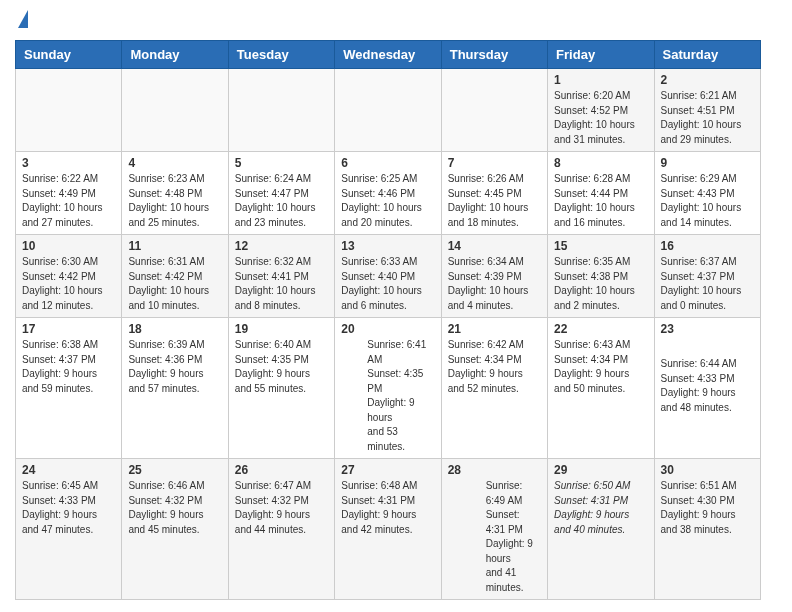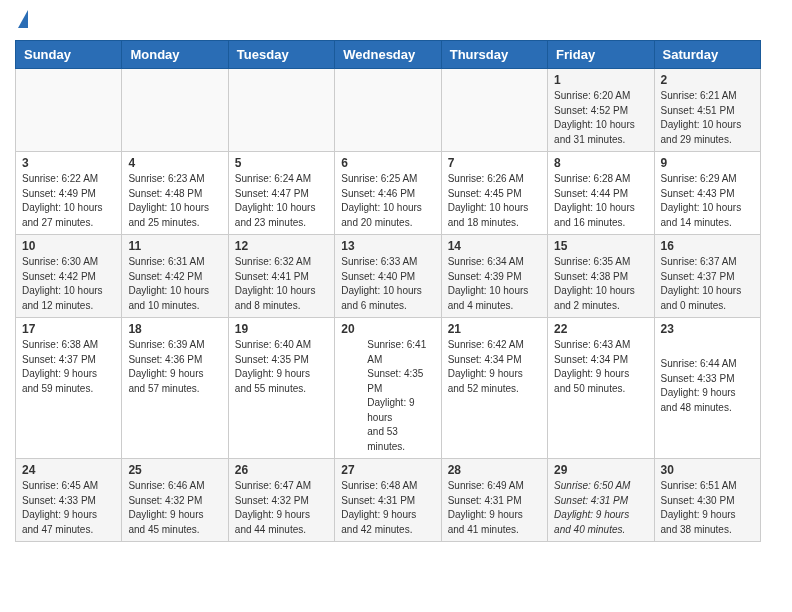--- a/index.html
+++ b/index.html
@@ -336,21 +336,21 @@
           </td>
           <td>
             <span class="day-num">27</span>
             <div class="day-info" style="white-space: pre-line;">Sunrise: 6:48 AM
 Sunset: 4:31 PM
 Daylight: 9 hours
 and 42 minutes.</div>
           </td>
           <td>
             <span class="day-num">28</span>
-            <div class="day-info" style="white-space: pre-line;">Sunrise: 6:49 AM
+            <div class="day-info" style="white-space: pre-line; margin-left: 38px;">Sunrise: 6:49 AM
 Sunset: 4:31 PM
 Daylight: 9 hours
 and 41 minutes.</div>
           </td>
           <td>
             <span class="day-num">29</span>
             <div class="day-info" style="white-space: pre-line; font-style: italic;">Sunrise: 6:50 AM
 Sunset: 4:31 PM
 Daylight: 9 hours
 and 40 minutes.</div>

